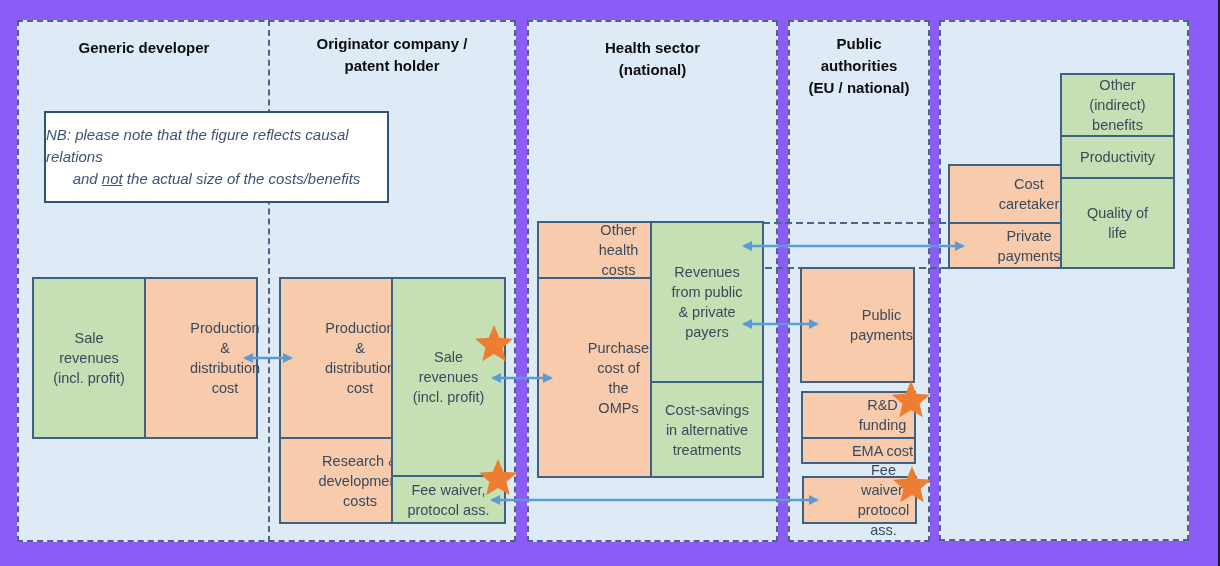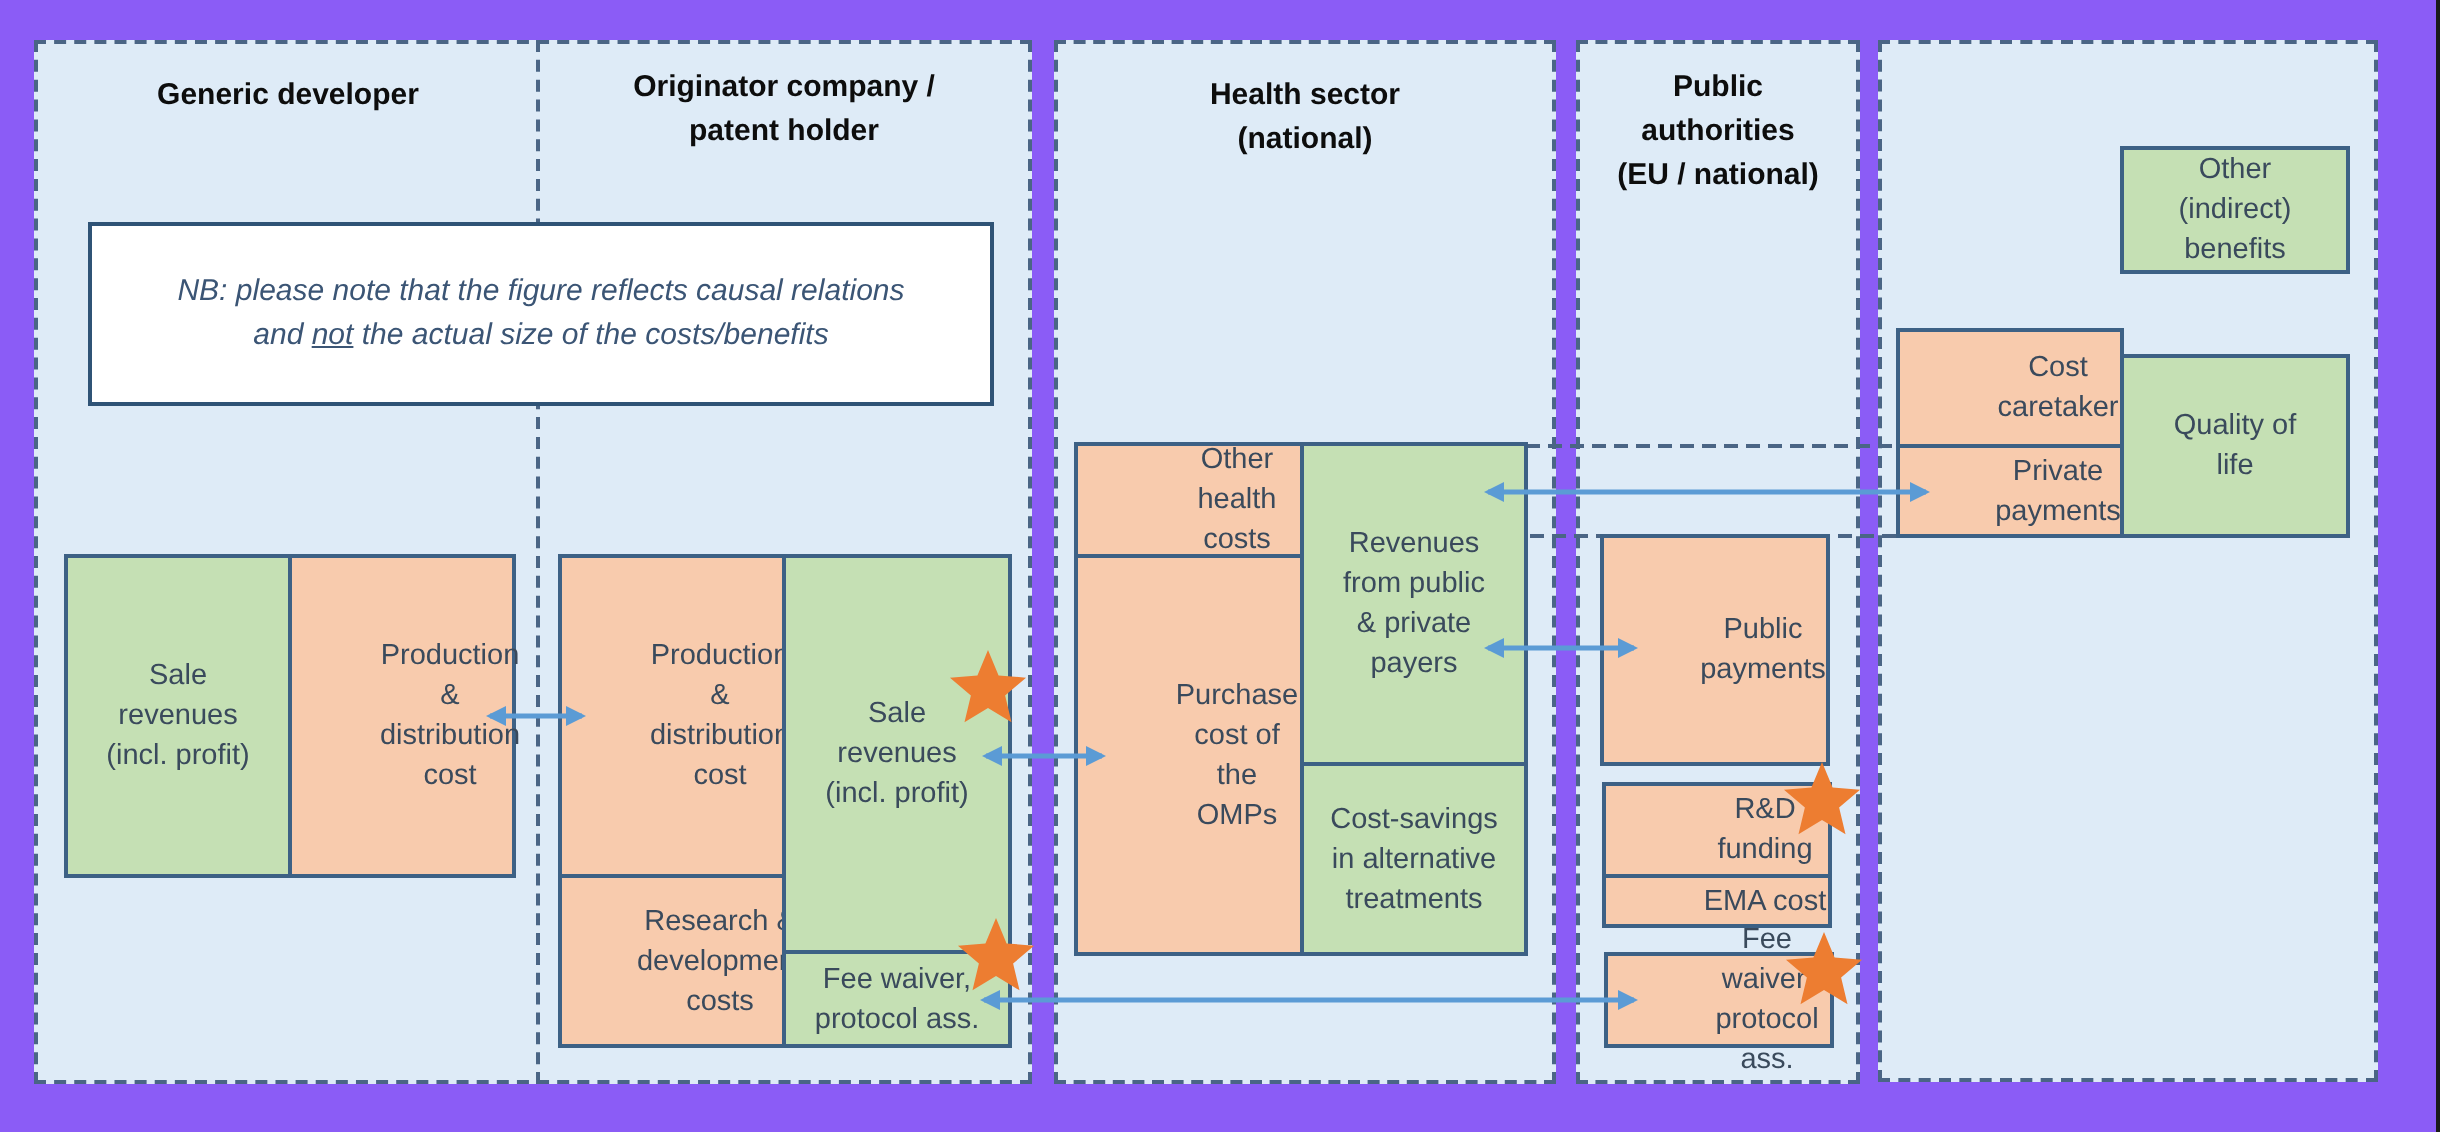--- a/index.html
+++ b/index.html
@@ -42,21 +42,21 @@
       text-align: center;
       font-size: 14.5px;
       line-height: 20px;
       color: #3a4a5c;
       white-space: pre-line;
     }
     .green { background: #c5e0b4; }
     .orange { background: #f8cbad; padding-left: 48px; }
     .note {
       position: absolute;
-      left: 44px; top: 111px; width: 453px; height: 92px;
+      left: 44px; top: 111px; width: 345px; height: 92px;
       box-sizing: border-box;
       border: 2px solid #2f5376;
       background: #ffffff;
       display: flex; flex-direction: column;
       align-items: center; justify-content: center;
       font-style: italic;
       font-size: 15px;
       line-height: 22px;
       color: #3b5575;
     }
@@ -140,20 +140,21 @@
   <div class="box orange" style="left:802px; top:476px; width:115px; height:48px;">Fee waiver,
 protocol ass.</div>
 
   <div class="box orange" style="left:948px; top:164px; width:114px; height:60px;">Cost
 caretaker</div>
   <div class="box orange" style="left:948px; top:222px; width:114px; height:47px;">Private
 payments</div>
   <div class="box green" style="left:1060px; top:73px; width:115px; height:64px;">Other
 (indirect)
 benefits</div>
+  <div class="box green" style="left:1060px; top:135px; width:115px; height:44px;">Productivity</div>
   <div class="box green" style="left:1060px; top:177px; width:115px; height:92px;">Quality of
 life</div>
 
   <svg class="overlay">
     <defs>
       <marker id="ah" viewBox="0 0 10 10" refX="8" refY="5" markerWidth="4" markerHeight="4" orient="auto-start-reverse">
         <path d="M0,0 L10,5 L0,10 z" fill="#5b9bd5"></path>
       </marker>
     </defs>
     <line x1="245" y1="358" x2="291" y2="358" stroke="#5b9bd5" stroke-width="2.5" marker-start="url(#ah)" marker-end="url(#ah)"></line>

